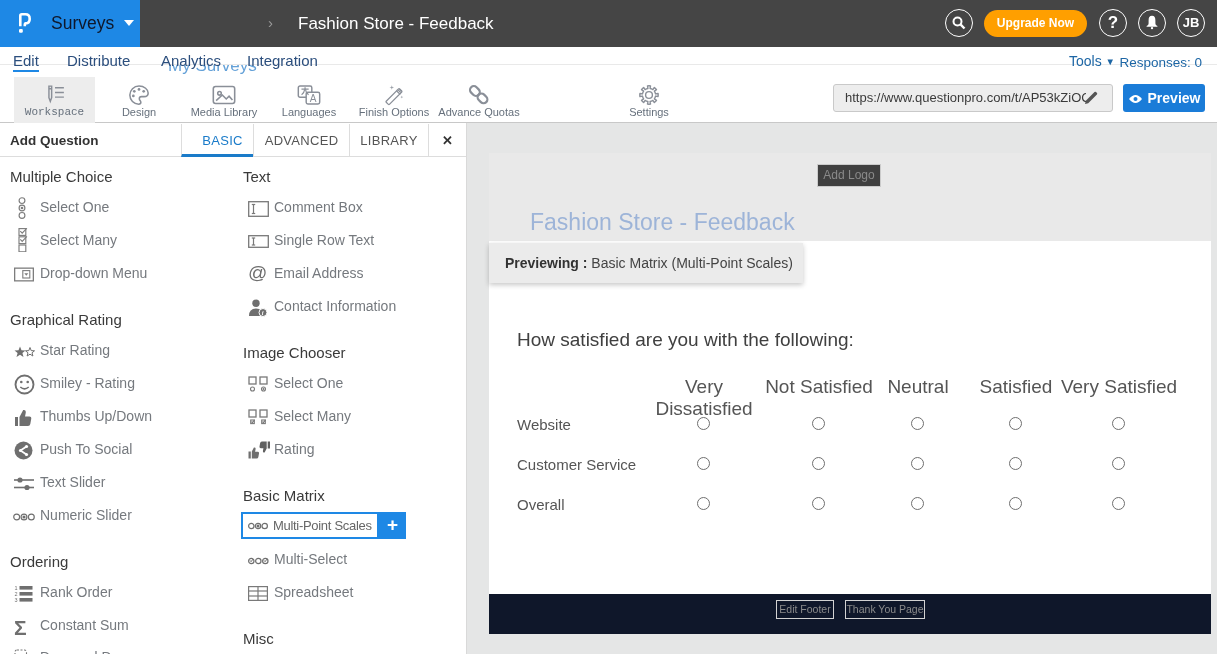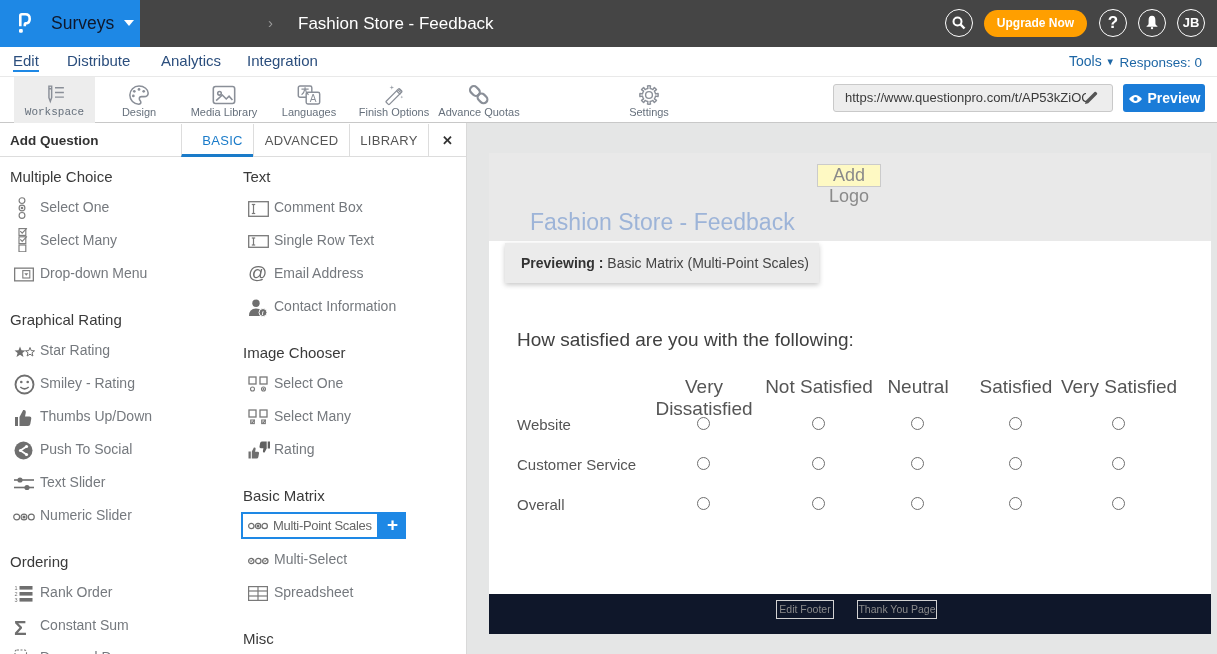--- a/index.html
+++ b/index.html
@@ -11,21 +11,21 @@
 #logoblk { position:absolute; left:0; top:0; width:140px; height:47px; background:#1e88e5; }
 #surveys { position:absolute; left:51px; top:13px; color:#0f172a; font-size:17.5px; }
 #caret1 { position:absolute; left:124px; top:20px; width:0; height:0; border-left:5px solid transparent; border-right:5px solid transparent; border-top:6.5px solid #fff; }
 #crumb { position:absolute; left:168px; top:14px; font-size:17px; color:#fff; white-space:nowrap; }
 #crumb .c1 { color:#64a1d8;margin-top:42px; }
 #crumb .sep { color:#9a9a9a; font-size:15px; }
 .circico { position:absolute; top:9px; width:28px; height:28px; border:1.5px solid #fff; border-radius:50%; color:#fff; text-align:center; }
 #upgrade { position:absolute; left:984px; top:10px; width:103px; height:27px; background:#ff9f00; border-radius:14px; color:#fff; font-size:12px; font-weight:bold; text-align:center; line-height:27px; }
 
 
-#tabrow { position:absolute; left:0; top:47px; width:1217px; height:30px; background:#fff; border-bottom:1px solid #e9e9e9; }
+#tabrow { position:absolute; left:0; top:47px; width:1217px; height:18px; background:#fff; border-bottom:1px solid #e9e9e9; }
 .maintab { position:absolute; top:5px; font-size:15px; color:#2b4e7d; }
 #tab-edit { border-bottom:2px solid #1e88e5; padding-bottom:1px; }
 .bluelink { position:absolute; top:6px; font-size:15px; color:#1d66a5; white-space:nowrap; }
 
 
 #toolbar { position:absolute; left:0; top:77px; width:1217px; height:46px; background:#fff; border-bottom:1px solid #c8c8c8; }
 .tool { position:absolute; top:0; height:46px; text-align:center; }
 .tool .lbl { position:absolute; left:0; right:0; bottom:5px; font-size:11px; color:#66707c; white-space:nowrap; }
 .tool svg { position:absolute; top:6px; left:50%; transform:translateX(-50%); }
 #tool-workspace { background:#ededed; }
@@ -41,23 +41,23 @@
 .sechead { position:absolute; font-size:15px; color:#3a3a3a; }
 .sbitem { position:absolute; font-size:14px; color:#75797e; white-space:nowrap; line-height:22px; height:22px; }
 .sbitem svg { vertical-align:middle; }
 .sbitem .ic { display:inline-block; width:26px; vertical-align:middle; text-align:left; color:#75797e; }
 .itxt { vertical-align:middle; }
 
 
 #main { position:absolute; left:467px; top:123px; width:750px; height:531px; background:#e5e6e6; }
 #card { position:absolute; left:22px; top:30px; width:722px; height:481px; background:#fff; }
 #cardhead { position:absolute; left:0; top:0; width:722px; height:88px; background:#e9e9e9; }
-#addlogo { position:absolute; left:328px; top:11px; width:64px; height:23px; border:1px solid #cbcbcb; background:#fef9c3; color:#8a8a8a; font-size:18px; text-align:center; line-height:21px; }
+#addlogo { position:absolute; left:328px; top:11px; width:64px; height:23px; border:1px solid #cbcbcb; background:#404040; color:#8a8a8a; font-size:12px; text-align:center; line-height:21px; }
 #svtitle { position:absolute; left:41px; top:56px; font-size:23px; color:#9db4d8; letter-spacing:0px; }
-#tooltip { position:absolute; left:16px; top:90px; width:314px; height:40px; background:#ebebeb; box-shadow:0 2px 5px rgba(0,0,0,0.22); font-size:14px; color:#444; line-height:40px; padding-left:16px; white-space:nowrap; }
+#tooltip { position:absolute; left:0px; top:90px; width:314px; height:40px; background:#ebebeb; box-shadow:0 2px 5px rgba(0,0,0,0.22); font-size:14px; color:#444; line-height:40px; padding-left:16px; white-space:nowrap; }
 #tooltip b { color:#333; }
 #question { position:absolute; left:28px; top:176px; font-size:19px; color:#404040; }
 .colhead { position:absolute; top:223px; font-size:19px; color:#555; text-align:center; width:140px; }
 .rowlbl { position:absolute; left:28px; font-size:15px; color:#555; }
 .radio { position:absolute; width:13px; height:13px; border:1.4px solid #6f6f6f; border-radius:50%; background:#fff; }
 #cardfoot { position:absolute; left:0; top:441px; width:722px; height:40px; background:#0f172a; }
 .footbtn { position:absolute; top:6px; height:19px; border:1px solid #d2d2d2; color:#8b8b8b; font-size:10.5px; text-align:center; line-height:17px; white-space:nowrap; }
 </style>
 </head>
 <body>
@@ -438,16 +438,16 @@
 
     <div class="rowlbl" style="top:343px;">Overall</div>
     <div class="radio" style="left:208px; top:344px;"></div>
     <div class="radio" style="left:323px; top:344px;"></div>
     <div class="radio" style="left:422px; top:344px;"></div>
     <div class="radio" style="left:520px; top:344px;"></div>
     <div class="radio" style="left:623px; top:344px;"></div>
 
     <div id="cardfoot">
       <div class="footbtn" style="left:287px; width:58px;">Edit Footer</div>
-      <div class="footbtn" style="left:356px; width:80px;margin-left:12px;">Thank You Page</div>
+      <div class="footbtn" style="left:356px; width:80px;">Thank You Page</div>
     </div>
   </div>
 </div>
 
 </body></html>

